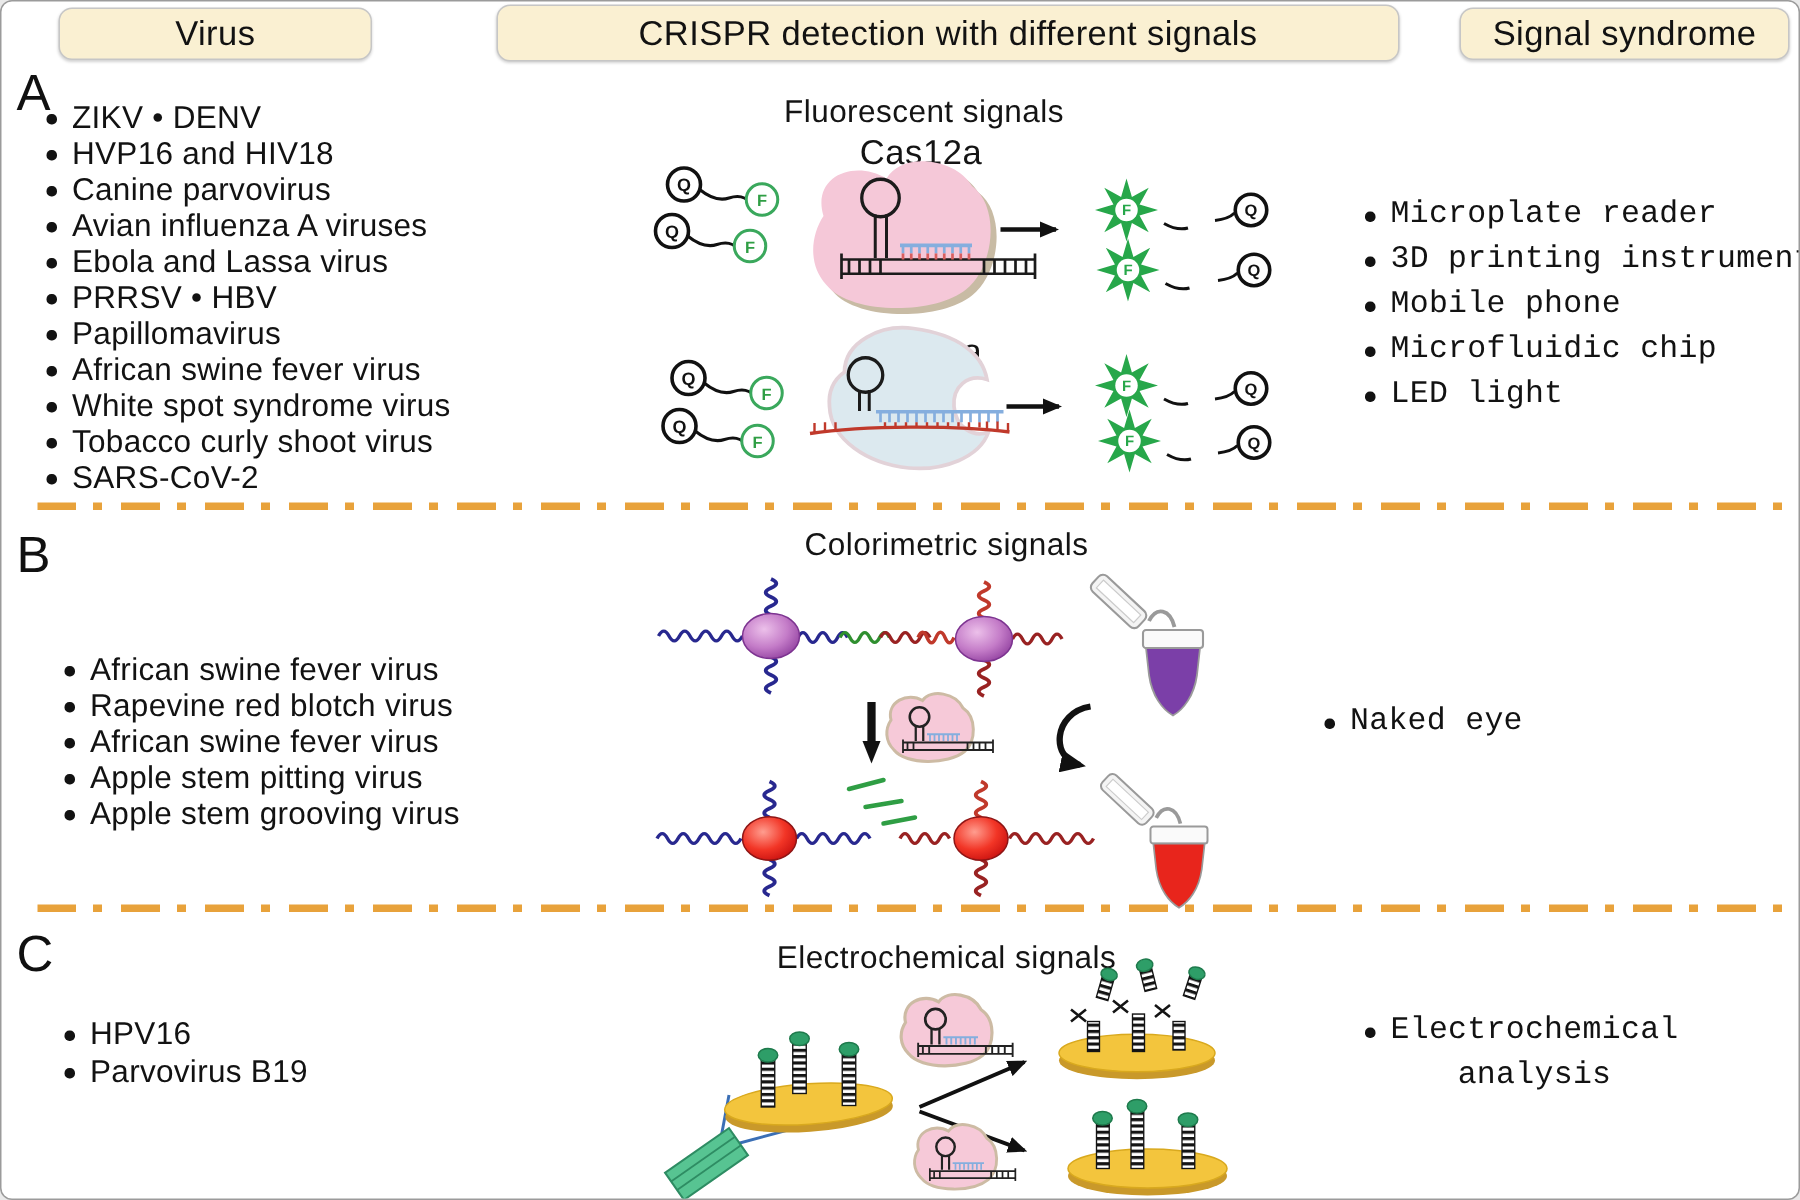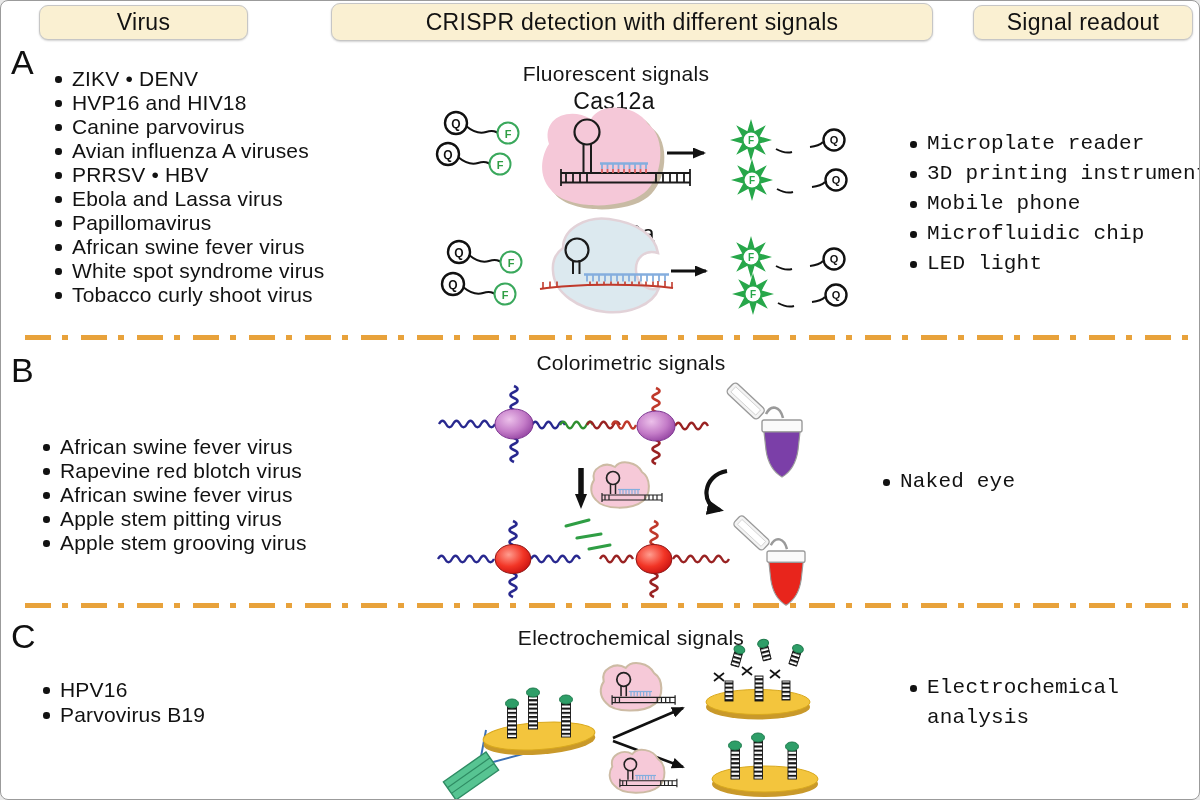--- a/index.html
+++ b/index.html
@@ -8,21 +8,21 @@
   .hdrbox{position:absolute;background:#faf0d2;border:1.5px solid #c6c6c6;border-radius:9px;
           display:flex;align-items:center;justify-content:center;font-size:23px;color:#121212;
           box-shadow:0 1px 2px rgba(0,0,0,.18);letter-spacing:.3px;}
   .panel-letter{position:absolute;font-size:34px;color:#101010;}
   .vlist{position:absolute;margin:0;padding:0;list-style:none;font-size:21px;color:#121212;letter-spacing:.2px;}
   .vlist li{position:relative;padding-left:23px;white-space:nowrap;}
   .vlist li::before{content:"";position:absolute;left:6px;width:6.5px;height:6.5px;border-radius:50%;background:#121212;}
   .lh24 li{line-height:24px;} .lh24 li::before{top:9px;}
   .lh25 li{line-height:25px;} .lh25 li::before{top:10px;}
   .lh30 li{line-height:30px;font-family:Liberation Mono, monospace;} .lh30 li::before{top:12px;}
-  .wrapli li{white-space:normal;}
+  .wrapli li{white-space:normal;text-align:center;}
   .divider{position:absolute;left:24px;right:6px;height:5px;
            background:repeating-linear-gradient(90deg,#e8a23b 0 26px,transparent 26px 37px,#e8a23b 37px 43px,transparent 43px 56px);}
   svg{position:absolute;overflow:visible;}
   svg text{font-family:"Liberation Sans",sans-serif;}
   .t21{font-size:21px;fill:#141414;letter-spacing:.3px;}
   .t23{font-size:23px;fill:#141414;letter-spacing:.4px;}
 </style>
 </head>
 <body>
 
@@ -103,36 +103,37 @@
     </defs>
   </svg>
 
   <div class="hdrbox" style="left:38px;top:4px;width:207px;height:33px">
     <span>Virus</span>
   </div>
   <div class="hdrbox" style="left:330px;top:2px;width:600px;height:36px">
     <span>CRISPR detection with different signals</span>
   </div>
   <div class="hdrbox" style="left:972px;top:4px;width:218px;height:33px">
-    <span>Signal readout</span>
+    <span>Signal syndrome</span>
   </div>
 
   <div class="panel-letter" style="left:10px;top:42px">A</div>
 
-  <ul class="vlist lh24" style="left:48px;top:66px">
+  <ul class="vlist lh24" style="left:24px;top:66px">
     <li>ZIKV • DENV</li>
     <li>HVP16 and HIV18</li>
     <li>Canine parvovirus</li>
     <li>Avian influenza A viruses</li>
+    <li>Ebola and Lassa virus</li>
     <li>PRRSV • HBV</li>
-    <li>Ebola and Lassa virus</li>
     <li>Papillomavirus</li>
     <li>African swine fever virus</li>
     <li>White spot syndrome virus</li>
     <li>Tobacco curly shoot virus</li>
+    <li>SARS-CoV-2</li>
   </ul>
 
   <ul class="vlist lh30" style="left:903px;top:128px">
     <li>Microplate reader</li>
     <li>3D printing instrument</li>
     <li>Mobile phone</li>
     <li>Microfluidic chip</li>
     <li>LED light</li>
   </ul>
 

